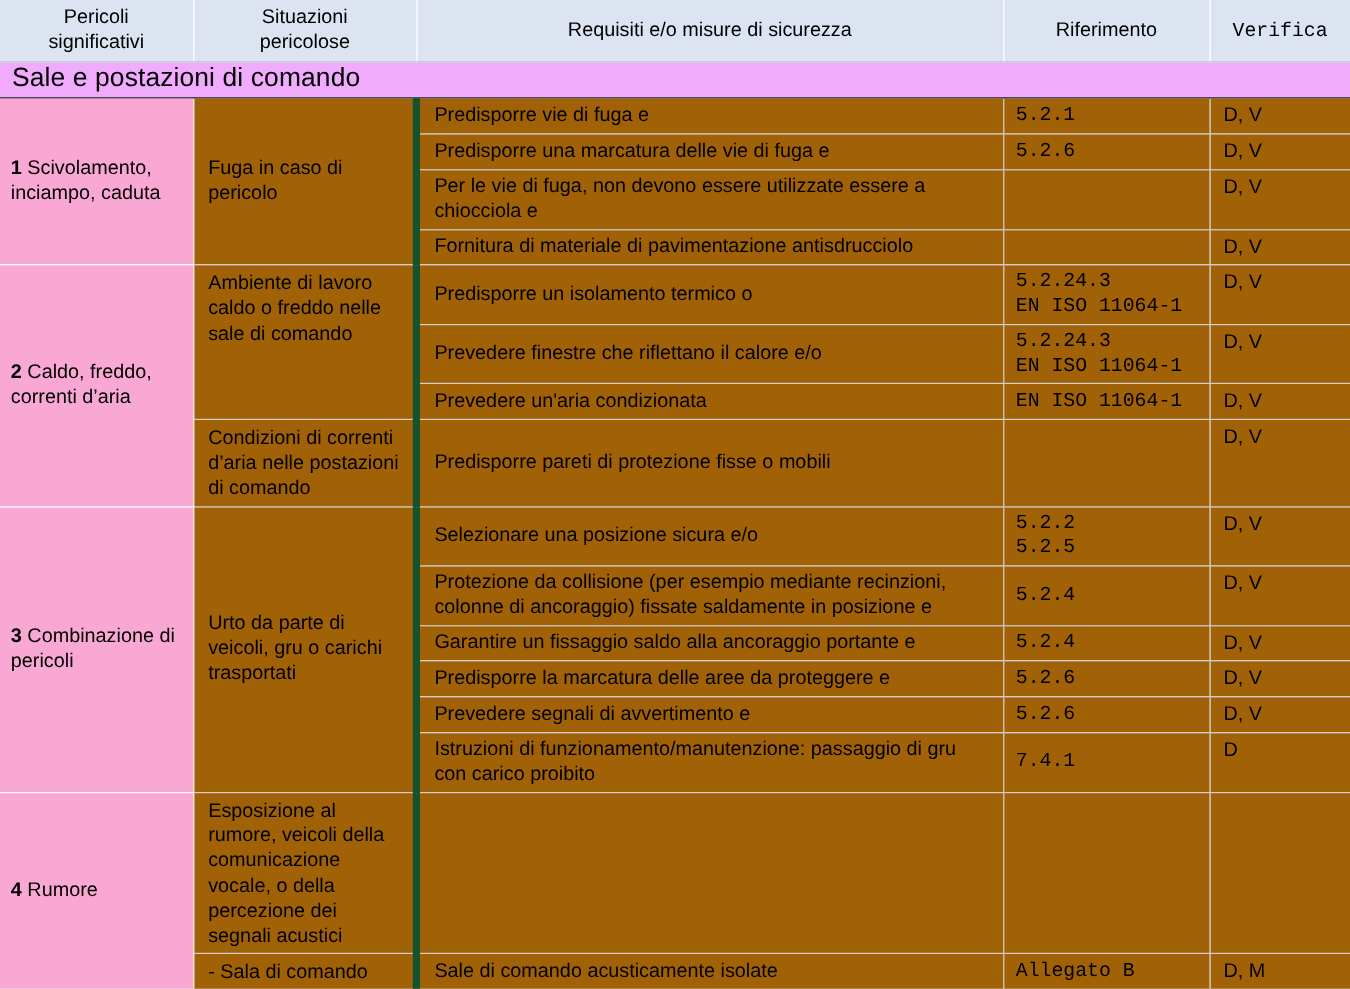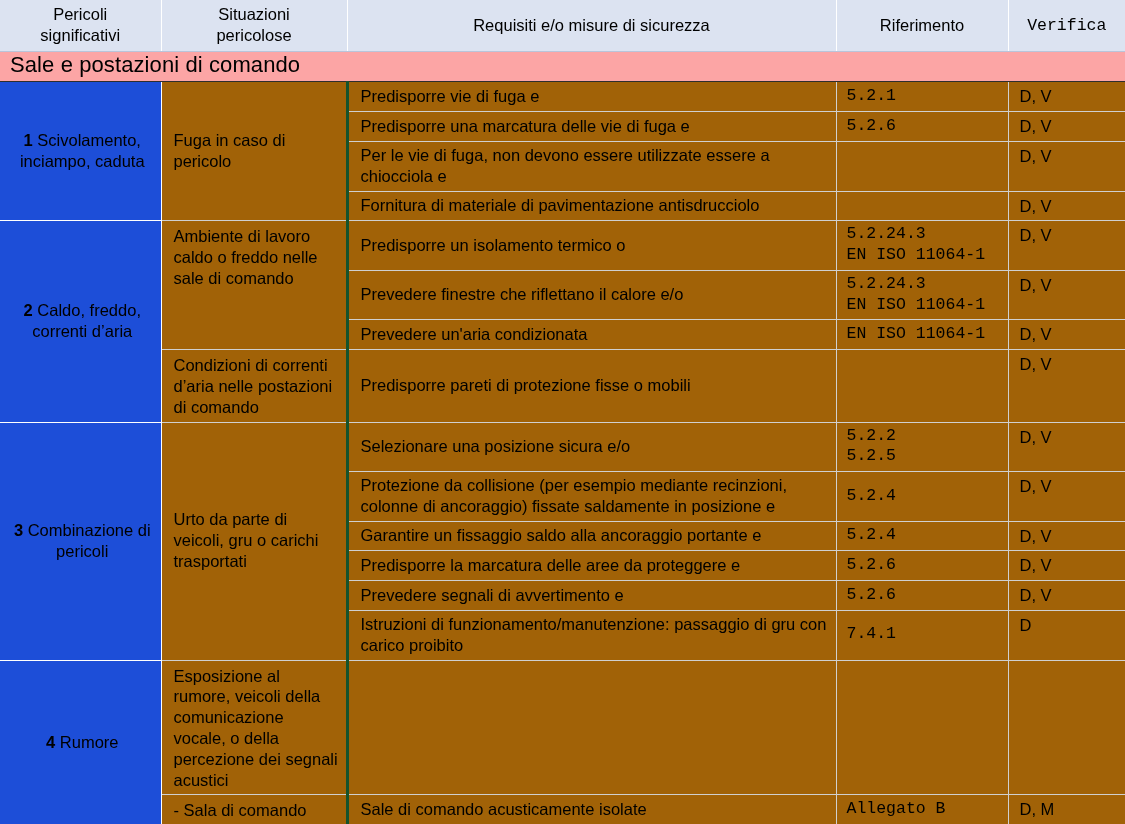--- a/index.html
+++ b/index.html
@@ -37,21 +37,21 @@
     line-height: 1.28;
     border-right: 1px solid #ffffff;
     border-bottom: 1px solid #b9c4da;
     color: #000;
   }
   thead th:last-child { border-right: none; font-family: Liberation Mono, monospace; }
   thead tr { height: 50px; }
 
   
   td.section-title {
-    background: #fca5a5;
+    background: #f0abfc;
     font-size: 22px;
     text-align: left;
     vertical-align: middle;
     padding: 1px 0 4px 10px;
     border-bottom: 1.6px solid #2e2e2e;
     border-top: none;
     line-height: 1.1;
     letter-spacing: 0.1px;
   }
 
@@ -60,33 +60,32 @@
     vertical-align: top;
     padding: 3px 7px 4px 9px;
     line-height: 1.26;
     border-bottom: 1px solid #d0d0d0;
     border-right: 1px solid #d0d0d0;
     background: #a16207;
   }
   td.last-col { border-right: none; }
 
   td.hazard {
-    background: #1d4ed8;
+    background: #f9a8d4;
     vertical-align: middle;
     border-right: 1px solid #ffffff;
     border-bottom: 1px solid #ffffff;
     padding-left: 9px;
     padding-right: 5px;
-    text-align: center;
   }
   td.hazard b { font-weight: bold; }
 
   td.situation {
     vertical-align: middle;
-    border-right: 3px solid #14532d;
+    border-right: 6px solid #14532d;
     padding-left: 12px;
   }
   td.situation.top { vertical-align: top; padding-top: 5px; }
 
   td.requirement {
     vertical-align: middle;
     padding-left: 12px;
     padding-right: 8px;
   }
   td.reference {

